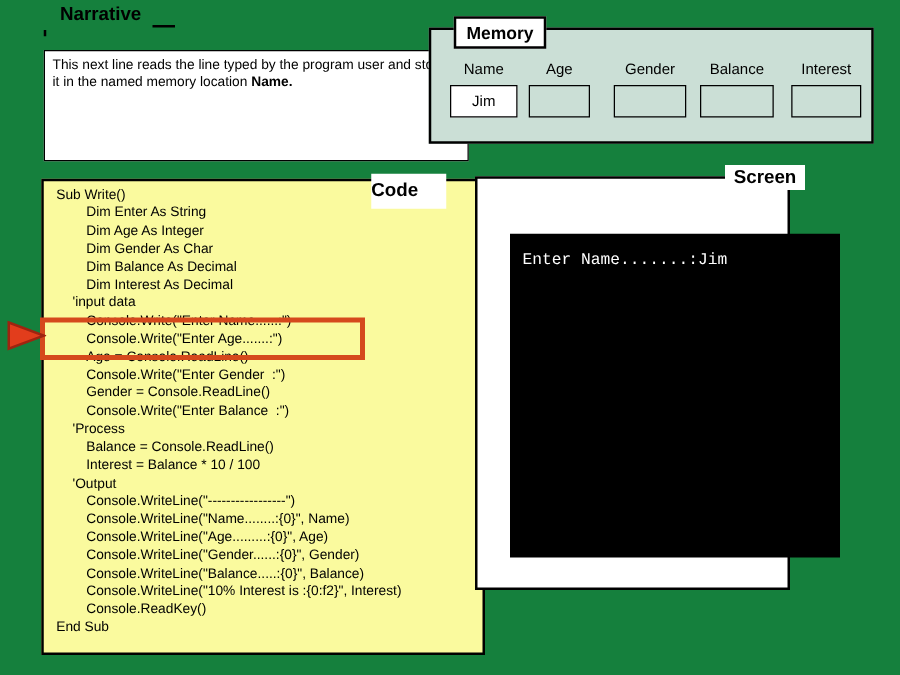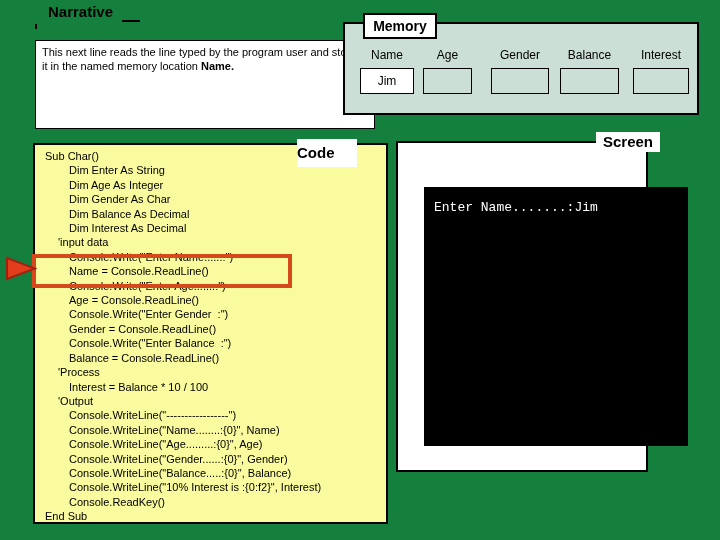--- a/index.html
+++ b/index.html
@@ -58,21 +58,21 @@
   .code-line.ind2{padding-left:34px;}
 
   #highlight-rect{
     position:absolute;left:-3px;top:109px;width:252px;height:26px;
     border:4px solid var(--hl);background:transparent;
   }
   #pointer-arrow{position:absolute;left:5px;top:256px;width:32px;height:25px;}
 
   
   #screen-panel{
-    position:absolute;left:396px;top:141px;width:252px;height:331px;
+    position:absolute;left:380px;top:141px;width:252px;height:331px;
     background:#fff;border:2px solid #000;box-sizing:border-box;
   }
   #screen-label{
     position:absolute;left:198px;top:-11px;background:#fff;
     padding:0 7px;font-weight:bold;font-size:15px;line-height:20px;
   }
   #console{
     position:absolute;left:26px;top:44px;width:264px;height:259px;
     background:var(--console-bg);color:var(--console-fg);
     font-size:13px;line-height:17px;padding:12px 10px;box-sizing:border-box;font-family:Liberation Mono, monospace;
@@ -111,36 +111,35 @@
         <div class="mem-col c4">
           <div class="mem-header">Interest</div>
           <div class="mem-box"></div>
         </div>
       </div>
   </div>
 
   <div id="code-panel">
     <div id="code-label">Code</div>
     <div id="code-lines">
-        <div class="code-line ind0">Sub Char()</div>
+        <div class="code-line ind0">Sub Write()</div>
         <div class="code-line ind2">Dim Enter As String</div>
         <div class="code-line ind2">Dim Age As Integer</div>
         <div class="code-line ind2">Dim Gender As Char</div>
         <div class="code-line ind2">Dim Balance As Decimal</div>
         <div class="code-line ind2">Dim Interest As Decimal</div>
         <div class="code-line ind1">'input data</div>
         <div class="code-line ind2">Console.Write("Enter Name......:")</div>
-        <div class="code-line ind2">Name = Console.ReadLine()</div>
         <div class="code-line ind2">Console.Write("Enter Age.......:")</div>
         <div class="code-line ind2">Age = Console.ReadLine()</div>
         <div class="code-line ind2">Console.Write("Enter Gender  :")</div>
         <div class="code-line ind2">Gender = Console.ReadLine()</div>
         <div class="code-line ind2">Console.Write("Enter Balance  :")</div>
+        <div class="code-line ind1">'Process</div>
         <div class="code-line ind2">Balance = Console.ReadLine()</div>
-        <div class="code-line ind1">'Process</div>
         <div class="code-line ind2">Interest = Balance * 10 / 100</div>
         <div class="code-line ind1">'Output</div>
         <div class="code-line ind2">Console.WriteLine("-----------------")</div>
         <div class="code-line ind2">Console.WriteLine("Name........:{0}", Name)</div>
         <div class="code-line ind2">Console.WriteLine("Age.........:{0}", Age)</div>
         <div class="code-line ind2">Console.WriteLine("Gender......:{0}", Gender)</div>
         <div class="code-line ind2">Console.WriteLine("Balance.....:{0}", Balance)</div>
         <div class="code-line ind2">Console.WriteLine("10% Interest is :{0:f2}", Interest)</div>
         <div class="code-line ind2">Console.ReadKey()</div>
         <div class="code-line ind0">End Sub</div>

